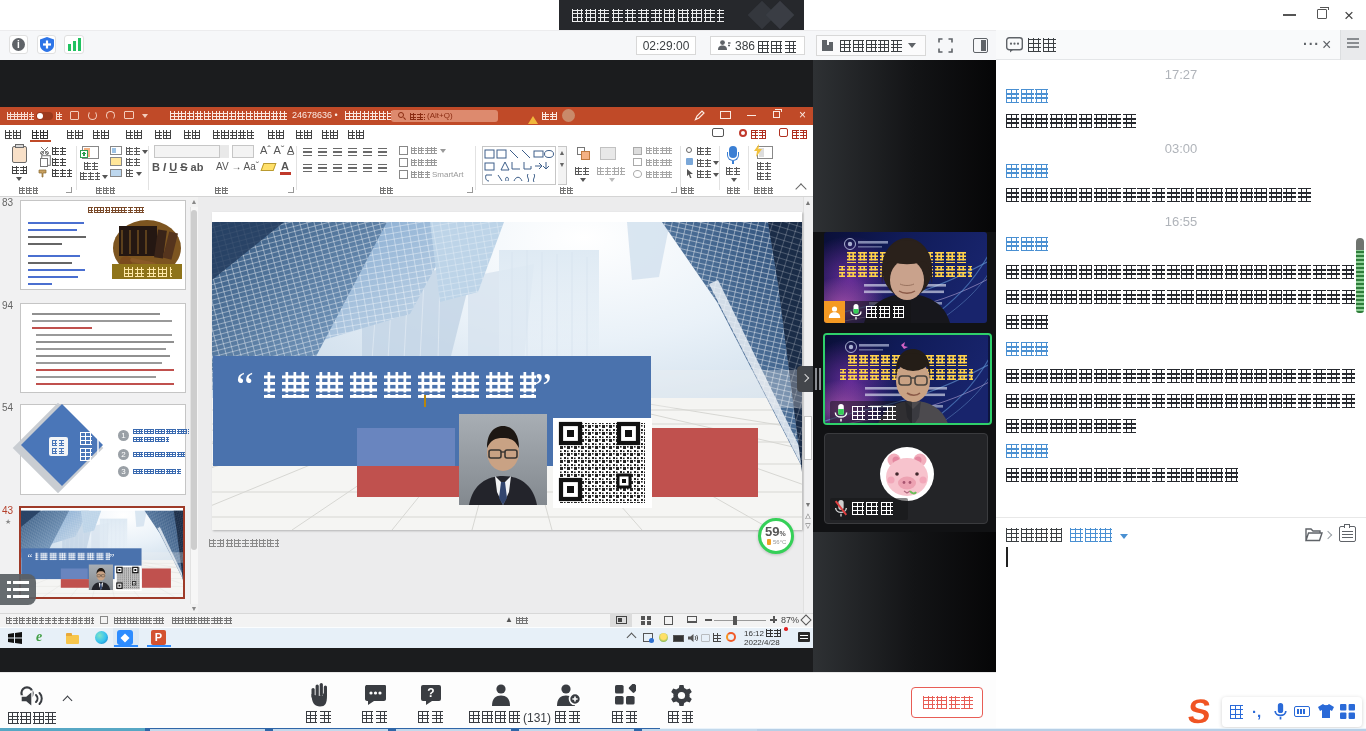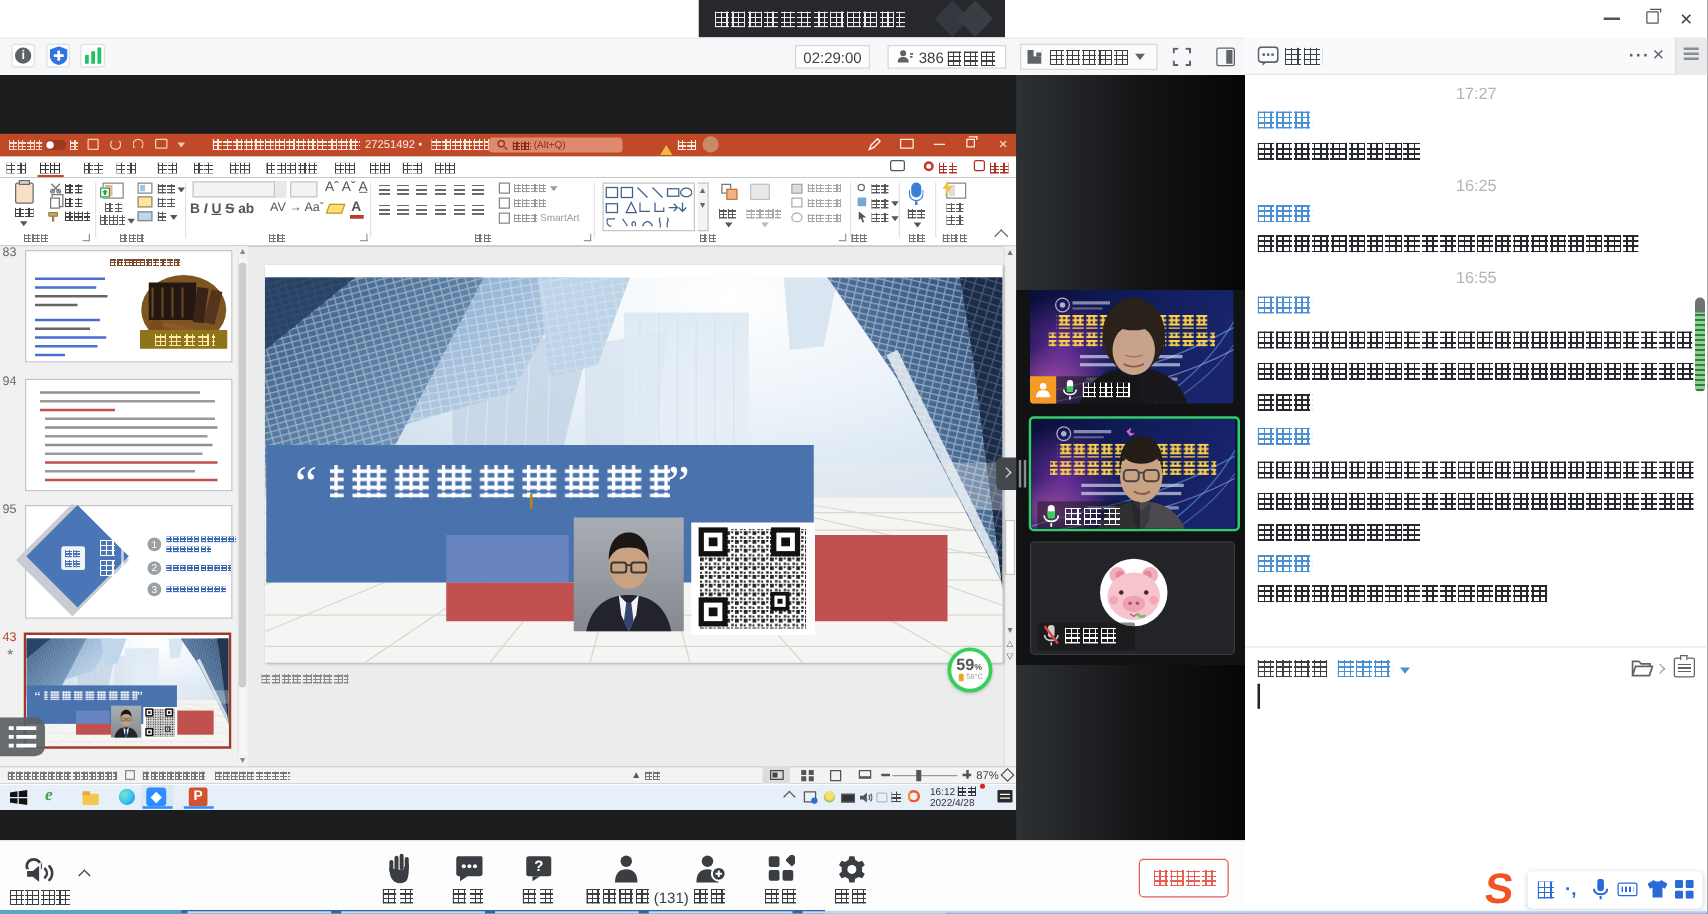--- a/index.html
+++ b/index.html
@@ -82,21 +82,21 @@
 <div class="a" style="left:36px;top:112px;width:17px;height:8px;background:#9c3a1e;border-radius:4px"></div>
 <div class="a" style="left:37px;top:113px;width:6px;height:6px;background:#fff;border-radius:50%"></div>
 <div class="zh" style="left:56px;top:112px;width:7px;height:8px;--c:#f8ddd2;--w:6.5px;--p:7.2px;--sy:2.6px;--sx:3.4px"></div>
 <div class="a" style="left:70px;top:111px;width:9px;height:9px;border:1.2px solid #f3cdbd;border-radius:1px"></div>
 <div class="a" style="left:88px;top:111px;width:9px;height:9px;border:1.2px solid #f3cdbd;border-radius:50%;border-top-color:transparent"></div>
 <div class="a" style="left:106px;top:111px;width:9px;height:9px;border:1.2px solid #f3cdbd;border-radius:50%;border-bottom-color:transparent"></div>
 <div class="a" style="left:124px;top:111px;width:10px;height:8px;border:1.2px solid #f3cdbd;border-radius:1px"></div>
 <div class="a" style="left:142px;top:114px;width:0;height:0;border:3px solid transparent;border-top:4px solid #f3cdbd"></div>
 
 <div class="zh" style="left:170px;top:111px;width:118px;height:9px;--c:#fbeae2;--w:7.6px;--p:8.4px;--sy:3px;--sx:3.8px"></div>
-<div class="a" style="left:292px;top:110px;font-size:9px;color:#fbeae2">27251492 •</div>
+<div class="a" style="left:292px;top:110px;font-size:9px;color:#fbeae2">24678636 •</div>
 <div class="zh" style="left:345px;top:111px;width:66px;height:9px;--c:#fbeae2;--w:7.6px;--p:8.4px;--sy:3px;--sx:3.8px"></div>
 <div class="a" style="left:415px;top:113px;width:0;height:0;border:3px solid transparent;border-top:4px solid #fbeae2"></div>
 
 <div class="a" style="left:391px;top:110px;width:107px;height:12px;background:#dd8a6e;border-radius:3px"></div>
 <div class="a" style="left:398px;top:112px;width:6px;height:6px;border:1.3px solid #8a2c12;border-radius:50%"></div>
 <div class="a" style="left:403px;top:118px;width:3px;height:1.2px;background:#8a2c12;transform:rotate(45deg)"></div>
 <div class="zh" style="left:410px;top:113px;width:15px;height:7px;--c:#8a2c12;--w:6px;--p:7px;--sy:2.4px;--sx:3.2px"></div>
 <div class="a" style="left:427px;top:111px;font-size:8px;color:#8a2c12">(Alt+Q)</div>
 
 <div class="a" style="left:528px;top:111px;width:0;height:0;border:5px solid transparent;border-bottom:8px solid #f0b73c"></div>
@@ -277,21 +277,21 @@
 
 <div class="a" style="left:803px;top:197px;width:10px;height:416px;background:#f0f0f1;border-left:1px solid #e0e0e0"></div>
 <div class="a" style="left:803px;top:198px;width:10px;height:10px;color:#777;font-size:7px;text-align:center;line-height:10px">▲</div>
 <div class="a" style="left:804px;top:416px;width:8px;height:44px;background:#fff;border:1px solid #c8c8c8"></div>
 <div class="a" style="left:803px;top:500px;width:10px;height:10px;color:#777;font-size:7px;text-align:center;line-height:10px">▼</div>
 <div class="a" style="left:803px;top:511px;width:10px;height:10px;color:#555;font-size:7px;text-align:center;line-height:10px">△</div>
 <div class="a" style="left:803px;top:521px;width:10px;height:10px;color:#555;font-size:7px;text-align:center;line-height:10px">▽</div>
 
 <div class="a" style="left:2px;top:197px;font-size:10px;color:#666">83</div>
 <div class="a" style="left:2px;top:300px;font-size:10px;color:#666">94</div>
-<div class="a" style="left:2px;top:402px;font-size:10px;color:#666">95</div>
+<div class="a" style="left:2px;top:402px;font-size:10px;color:#666">54</div>
 <div class="a" style="left:2px;top:505px;font-size:10px;color:#b5402c">43</div>
 <div class="a" style="left:5px;top:518px;font-size:7px;color:#888">★</div>
 
 <svg width="0" height="0" style="position:absolute">
     <defs>
 <linearGradient id="bL" x1="0" y1="0" x2="1" y2="1">
         <stop offset="0" stop-color="#35587f"></stop>
         <stop offset="1" stop-color="#88abcf"></stop>
       </linearGradient>
 <linearGradient id="bM" x1="0" y1="0" x2="1" y2="1">
@@ -697,21 +697,21 @@
       <path d="M6 13 V15.5" stroke="#cfcfcf" stroke-width="1.3"></path>
       <path d="M1 1 L11 14" stroke="#e04040" stroke-width="1.8"></path>
     </svg>
 <div class="zh" style="left:27px;top:68px;width:42px;height:13px;--c:#fff;--w:12px;--p:14.4px;--sy:4px;--sx:4.8px"></div>
 </div>
 
 <div class="a" style="left:996px;top:60px;width:370px;height:671px;background:#fff"></div>
 <div class="ts" style="top:67px">17:27</div>
 <div class="zh nm" style="top:89px"></div>
 <div class="zh msg" style="top:114px;width:131px"></div>
-<div class="ts" style="top:141px">16:25</div>
+<div class="ts" style="top:141px">03:00</div>
 <div class="zh nm" style="top:164px"></div>
 <div class="zh msg" style="top:188px;width:305px"></div>
 <div class="ts" style="top:214px">16:55</div>
 <div class="zh nm" style="top:237px"></div>
 <div class="zh msg" style="top:265px;width:348px"></div>
 <div class="zh msg" style="top:290px;width:349px"></div>
 <div class="zh msg" style="top:315px;width:44px"></div>
 <div class="zh nm" style="top:342px"></div>
 <div class="zh msg" style="top:369px;width:349px"></div>
 <div class="zh msg" style="top:394px;width:349px"></div>

